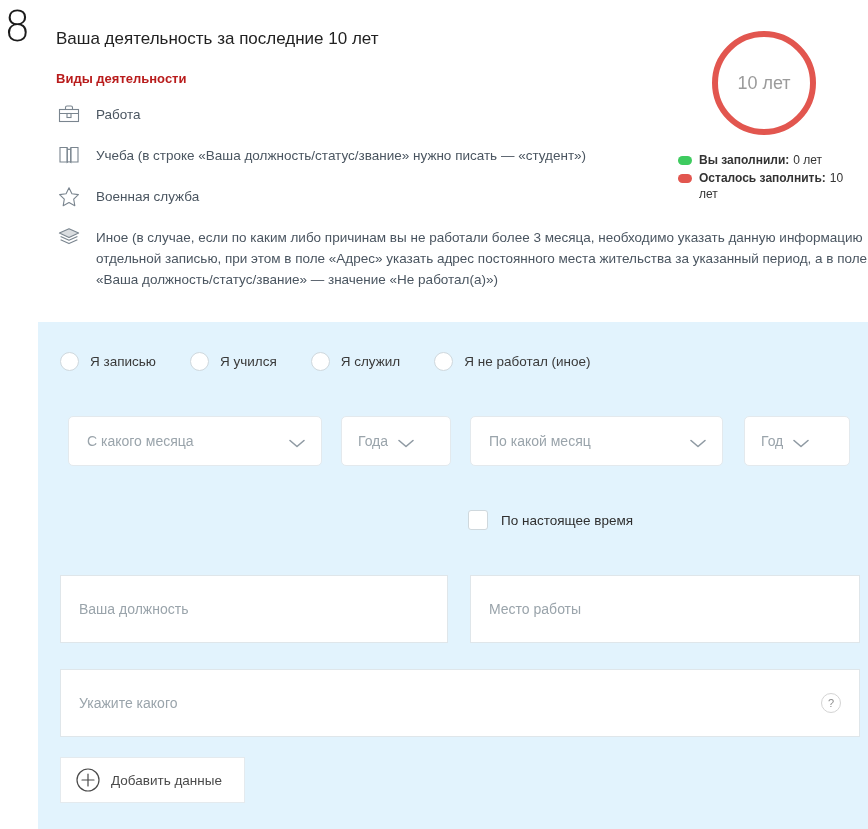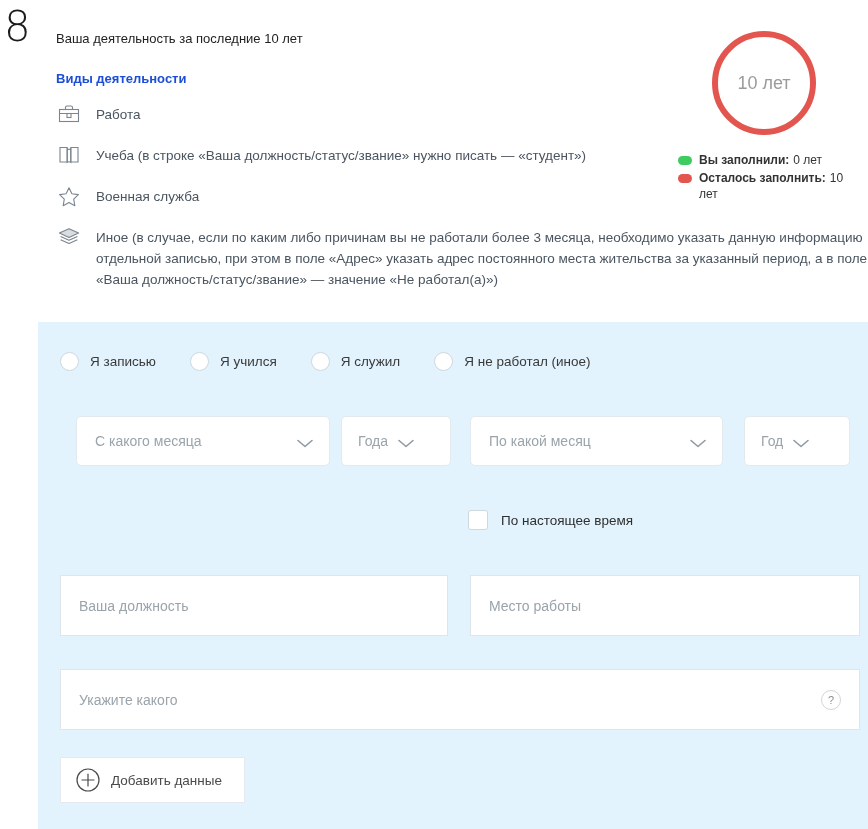--- a/index.html
+++ b/index.html
@@ -30,30 +30,30 @@
   }
 
   
   .header {
     position: absolute;
     left: 56px;
     top: 28px;
     width: 600px;
   }
   .page-title {
-    font-size: 13px;
+    font-size: 17px;
     line-height: 22px;
     color: #222222;
     font-weight: 400;
     margin: 0;
   }
   .section-subtitle {
     font-size: 13px;
     font-weight: bold;
-    color: #1d4ed8;
+    color: #b91c1c;
     margin: 20px 0 0 0;
     line-height: 17px;
   }
 
   
   .activity-list {
     position: absolute;
     left: 56px;
     top: 102px;
     width: 812px;
@@ -206,21 +206,21 @@
     font-size: 14px;
     color: #9aa4ab;
     flex: 1;
     white-space: nowrap;
   }
   .chevron {
     width: 20px;
     height: 12px;
     margin-left: 8px;
   }
-  .sel-from-month { left: 16px;   width: 254px; }
+  .sel-from-month { left: 8px;   width: 254px; }
   .sel-from-year  { left: 281px; width: 110px; }
   .sel-to-month   { left: 410px; width: 253px; }
   .sel-to-year    { left: 684px; width: 106px; }
   .sel-from-year .select-placeholder,
   .sel-to-year .select-placeholder { flex: 0 0 auto; }
   .sel-from-year, .sel-to-year { padding-left: 16px; }
 
   
   .checkbox-row {
     position: absolute;
@@ -241,21 +241,21 @@
   .checkbox-label {
     font-size: 13.5px;
     color: #2f2f2f;
   }
 
   
   .text-input {
     position: absolute;
     background: #ffffff;
     border: 1px solid #dfe6ea;
-    height: 61px;
+    height: 68px;
     box-sizing: border-box;
     display: flex;
     align-items: center;
     padding: 0 18px;
   }
   .text-input .ti-placeholder {
     font-size: 14px;
     color: #9aa4ab;
     flex: 1;
   }

